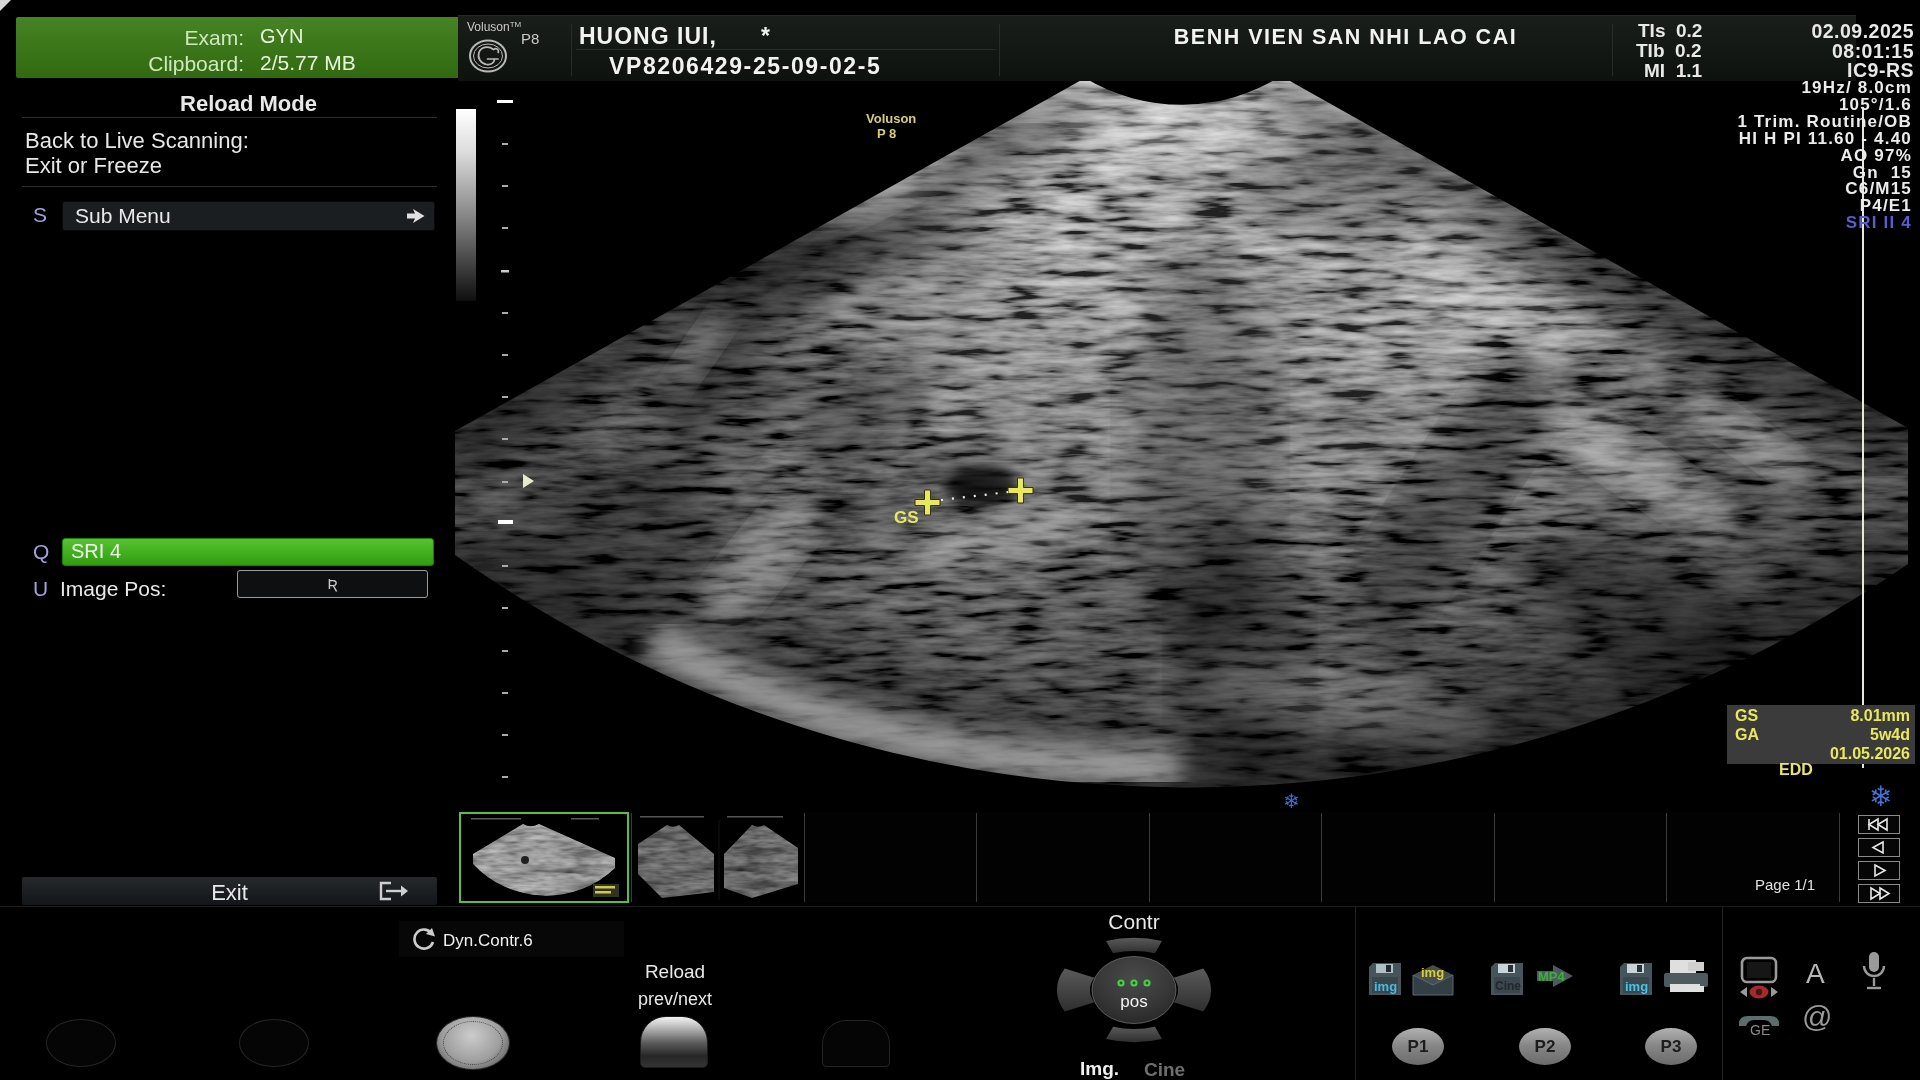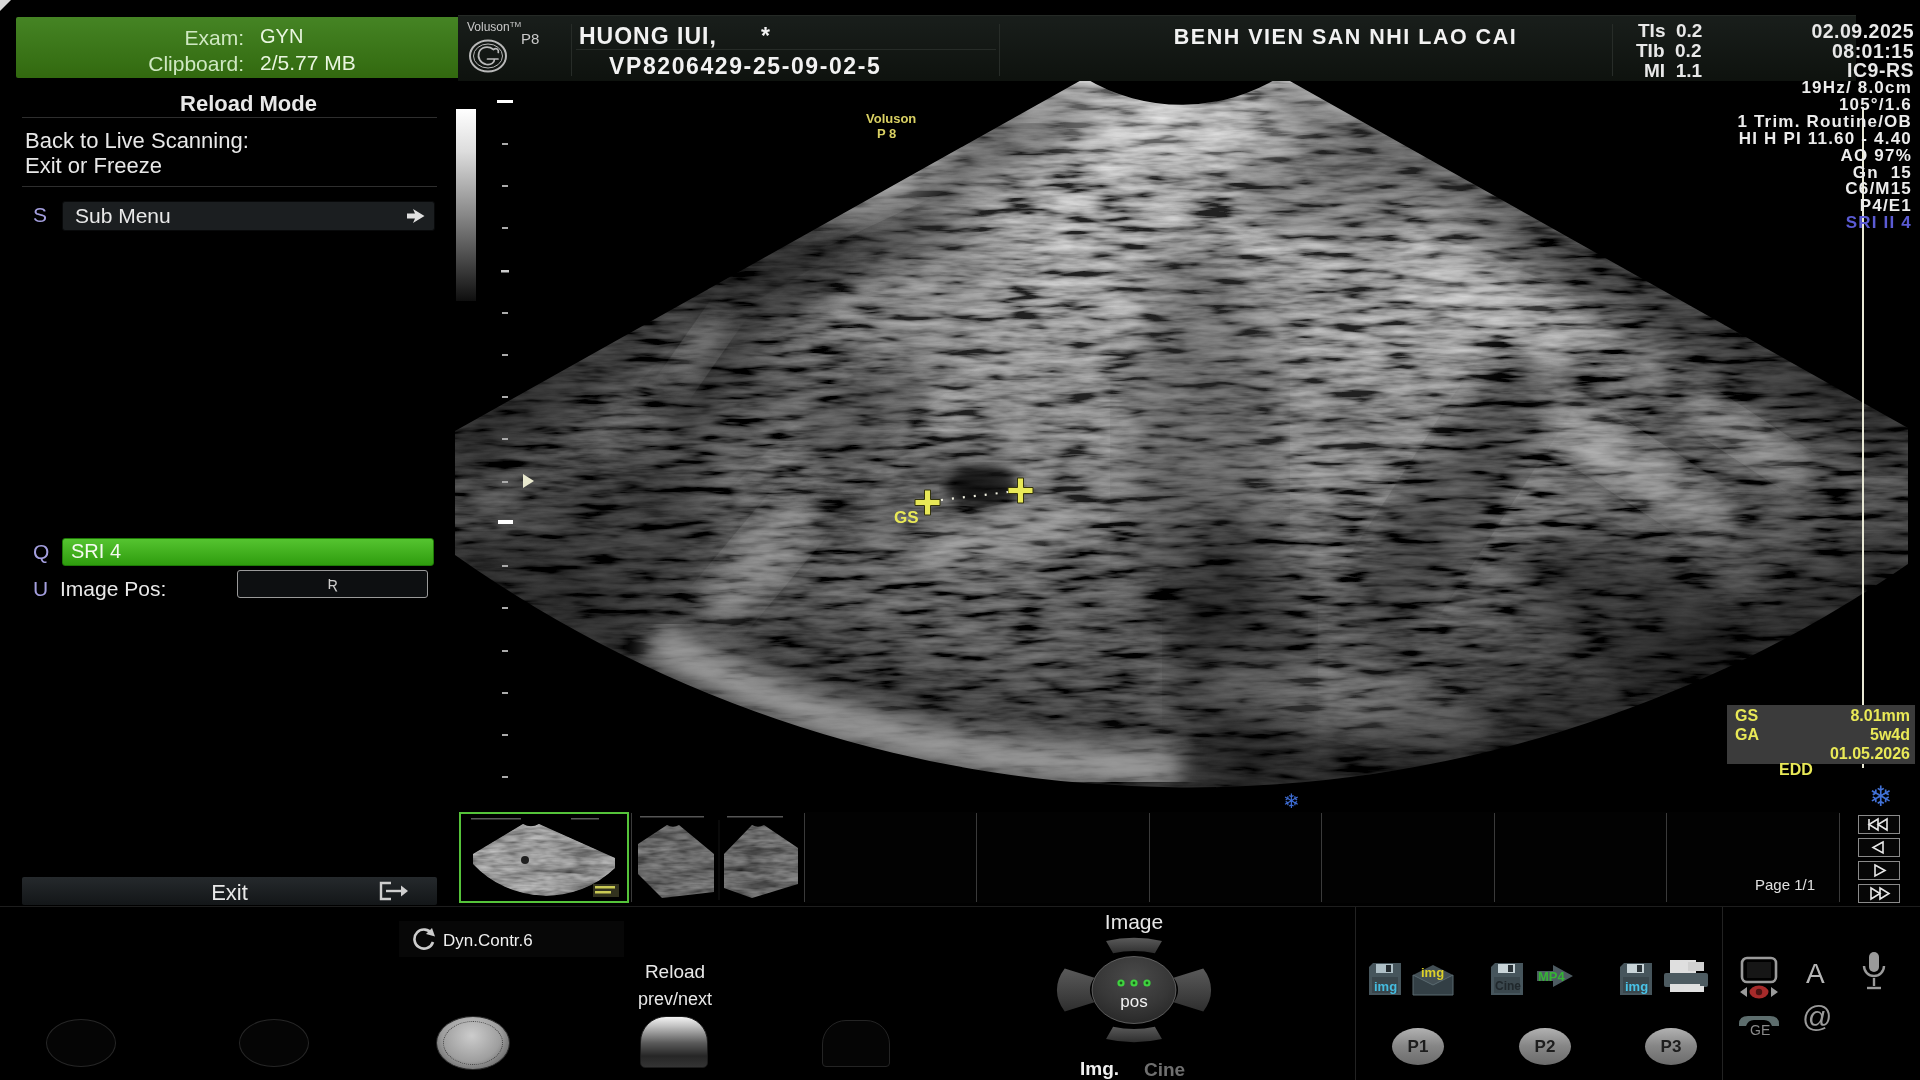--- a/index.html
+++ b/index.html
@@ -307,21 +307,21 @@
 <div class="abs row" style="left:600px;top:989px;width:150px;text-align:center;font-size:18px;">prev/next</div>
 
 <div class="abs" style="left:46px;top:1019px;width:68px;height:46px;border-radius:50%;border:1px solid #262626;background:#050505;"></div>
 <div class="abs" style="left:239px;top:1019px;width:68px;height:46px;border-radius:50%;border:1px solid #262626;background:#050505;"></div>
 <div class="abs" style="left:436px;top:1016px;width:72px;height:52px;border-radius:50%;background:radial-gradient(ellipse at 48% 36%,#cccccc,#9e9e9e 55%,#575757 88%,#383838);border:1px solid #2a2a2a;">
   <div class="abs" style="left:6px;top:4px;width:58px;height:42px;border-radius:50%;border:1px dotted #3f3f3f;"></div>
 </div>
 <div class="abs" style="left:640px;top:1016px;width:66px;height:50px;border-radius:26px 26px 5px 5px;background:linear-gradient(180deg,#f4f4f4,#c2c2c2 18%,#5a5a5a 52%,#262626 78%,#343434);border:1px solid #1c1c1c;"></div>
 <div class="abs" style="left:822px;top:1020px;width:66px;height:45px;border-radius:24px 24px 4px 4px;border:1px solid #242424;background:#050505;"></div>
 
-<div class="abs row" style="left:1074px;top:910px;width:120px;text-align:center;font-size:21px;">Image</div>
+<div class="abs row" style="left:1074px;top:910px;width:120px;text-align:center;font-size:21px;">Contr</div>
 <svg class="abs" style="left:1050px;top:933px;" width="168" height="118" viewBox="0 0 168 118">
   <defs>
     <linearGradient id="pet" x1="0" y1="0" x2="0" y2="1">
       <stop offset="0" stop-color="#5a5a5a"></stop>
         <stop offset="1" stop-color="#2e2e2e"></stop>
     </linearGradient>
     <radialGradient id="knobg" cx="0.5" cy="0.32" r="0.8">
       <stop offset="0" stop-color="#4a4a4a"></stop>
         <stop offset="0.55" stop-color="#373737"></stop>
         <stop offset="1" stop-color="#222222"></stop>

